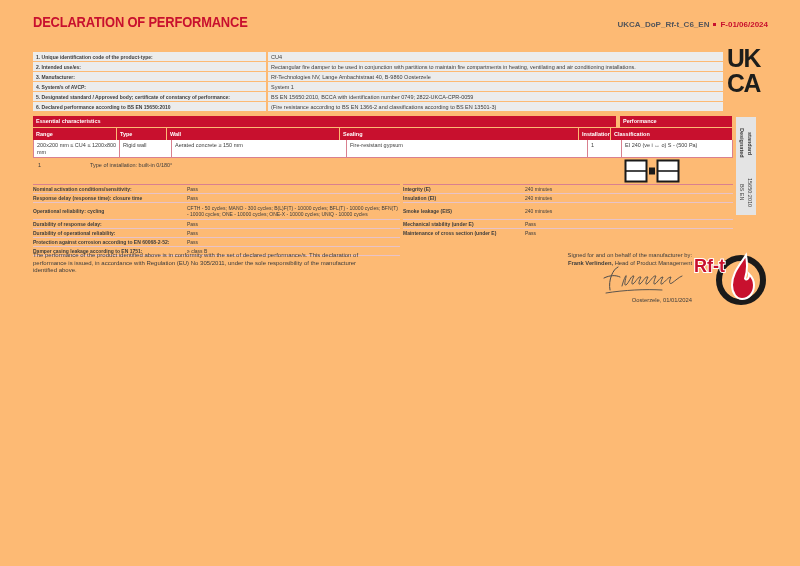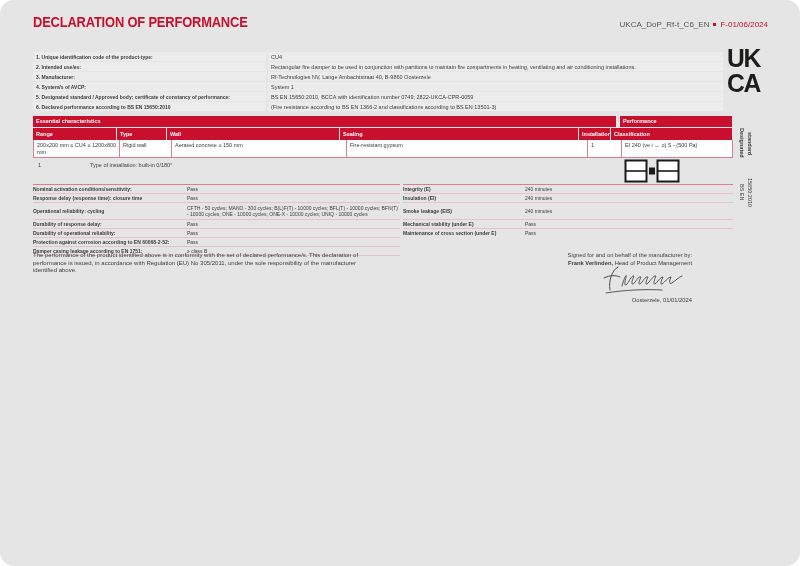--- a/index.html
+++ b/index.html
@@ -1,21 +1,21 @@
 <!DOCTYPE html>
 <html><head>
 <meta charset="utf-8">
 <style>
   html,body{margin:0;padding:0;background:#fff;}
-  .page{position:relative;width:800px;height:566px;background:#e5e5e5;overflow:hidden;
-        font-family:"Liberation Sans",sans-serif;color:#3c3c3c;border-radius:14px;}
+  .page{position:relative;width:800px;height:566px;background:#fdba74;overflow:hidden;
+        font-family:"Liberation Sans",sans-serif;color:#3c3c3c;}
   
   .doc-title{position:absolute;left:33px;top:13px;font-size:15px;font-weight:bold;color:#C8102E;
              letter-spacing:-0.2px;transform:scaleX(.86);transform-origin:left center;white-space:nowrap;}
-  .doc-ref{position:absolute;right:32px;top:20px;font-size:8px;font-weight:normal;color:#55565a;
+  .doc-ref{position:absolute;right:32px;top:20px;font-size:8px;font-weight:bold;color:#55565a;
            display:flex;align-items:center;gap:4px;white-space:nowrap;}
   .doc-ref .sq{width:3px;height:3px;background:#C8102E;display:inline-block;}
   .doc-ref .red{color:#C8102E;}
   
   .info{position:absolute;left:33px;top:52px;width:690px;}
   .irow{display:flex;margin-bottom:1px;}
   .ilabel{width:228px;background:#ececec;font-size:5px;font-weight:bold;padding:2px 2px 1px 3px;
           white-space:nowrap;overflow:hidden;}
   .ivalue{flex:1;background:#ececec;font-size:5.5px;margin-left:2px;padding:1.5px 2px 1px 3px;
           white-space:nowrap;overflow:hidden;}
@@ -216,14 +216,21 @@
   <div class="signature">
     <svg width="100" height="34" viewBox="0 0 100 34">
       <path d="M14,28 C12,18 17,7 22,5 M8,16 C14,13 20,13 24,15" stroke="#4a4a4a" stroke-width="1" fill="none" stroke-linecap="round"></path>
       <path d="M26,24 C28,16 31,11 30,15 C29,19 28,24 30,23 C33,21 35,13 38,14 C36,18 35,23 37,22 C40,20 42,14 45,15 C43,19 42,23 44,22 C47,20 49,14 52,15 C50,19 49,23 51,22 C54,20 57,13 60,14 C58,18 57,23 59,22 C62,20 64,15 67,15 C65,19 64,23 66,22 C69,20 72,15 75,15 C73,19 73,23 76,21 C79,19 83,15 86,14" stroke="#4a4a4a" stroke-width="0.9" fill="none" stroke-linecap="round"></path>
       <path d="M10,31 C28,28 50,27 66,28" stroke="#4a4a4a" stroke-width="0.9" fill="none" stroke-linecap="round"></path>
     </svg>
   </div>
 
   <div class="placedate">Oosterzele, 01/01/2024</div>
 
+  <div class="rftlogo">
+    <svg width="76" height="64" viewBox="0 0 76 64">
+      <circle cx="47" cy="33" r="22" fill="none" stroke="#1a1a1a" stroke-width="6"></circle>
+      <path d="M52,8 C46,18 38,26 38,38 C38,46 42.5,52 48,52 C55,52 60,46 60,38 C60,33.5 58,30 55,27 C55.5,32 52,34 51,31.5 C53.5,25 53,14 52,8 Z" fill="#C8102E" stroke="#ffffff" stroke-width="2"></path>
+      <text x="0" y="25" font-family="Liberation Sans, sans-serif" font-size="18" font-weight="bold" fill="#C8102E" stroke="#ffffff" stroke-width="2" paint-order="stroke">Rf-t</text>
+    </svg>
+  </div>
 
 </div>
 
 </body></html>

